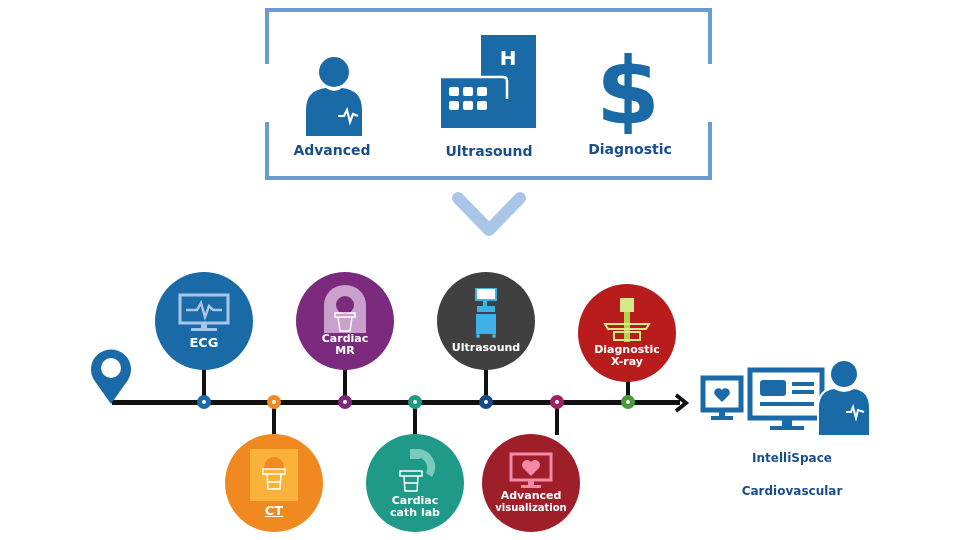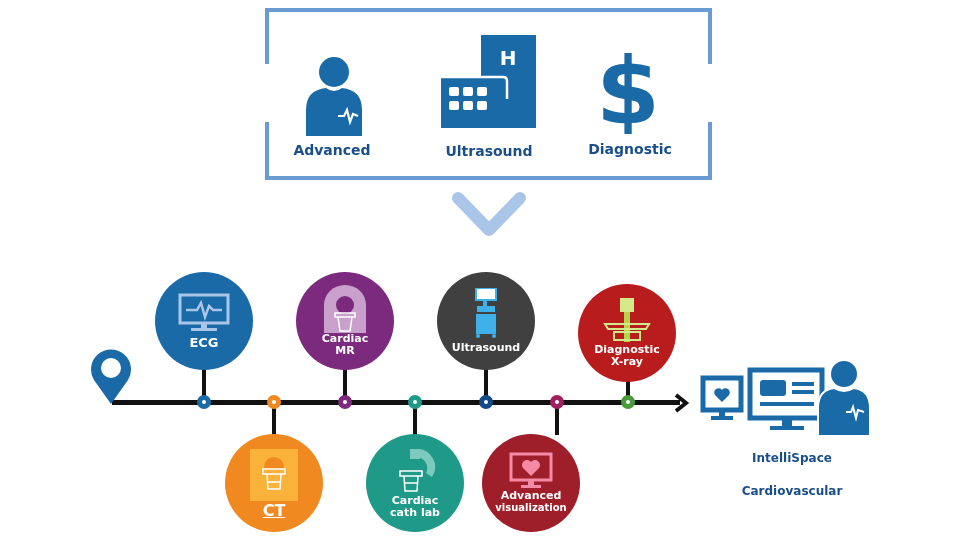--- a/index.html
+++ b/index.html
@@ -141,21 +141,21 @@
 </div>
 
 <div class="abs circle" style="left:225px;top:434px;background:#f08a20;">
   <svg width="48" height="52" viewBox="0 0 48 52">
     <rect x="0" y="0" width="48" height="52" fill="#fbb23a"></rect>
     <path d="M14 18 A10 10 0 0 1 34 18 L34 20 L14 20 Z" fill="#f08a20"></path>
     <rect x="13" y="20" width="22" height="5" fill="none" stroke="#fff" stroke-width="1.5"></rect>
     <path d="M17 25 L18 40 L30 40 L31 25" fill="none" stroke="#fff" stroke-width="1.5"></path>
     <line x1="17" y1="33" x2="31" y2="33" stroke="#fff" stroke-width="1.5"></line>
   </svg>
-  <div class="circle-label" style="font-size:16px;margin-top:4px;text-decoration:underline;">CT</div>
+  <div class="circle-label" style="font-size:13px;margin-top:4px;text-decoration:underline;">CT</div>
 </div>
 
 <div class="abs circle" style="left:366px;top:434px;background:#1f9a88;">
   <svg width="46" height="48" viewBox="0 0 46 48">
     <path d="M24 2 A18 18 0 0 1 40 30 L34 26 A11 11 0 0 0 24 10 Z" fill="#7cc9bd"></path>
     <rect x="18" y="2" width="10" height="10" fill="#7cc9bd"></rect>
     <rect x="8" y="24" width="22" height="5" fill="none" stroke="#fff" stroke-width="1.5"></rect>
     <path d="M12 29 L13 44 L25 44 L26 29" fill="none" stroke="#fff" stroke-width="1.5"></path>
     <line x1="12" y1="36" x2="26" y2="36" stroke="#fff" stroke-width="1.5"></line>
   </svg>

